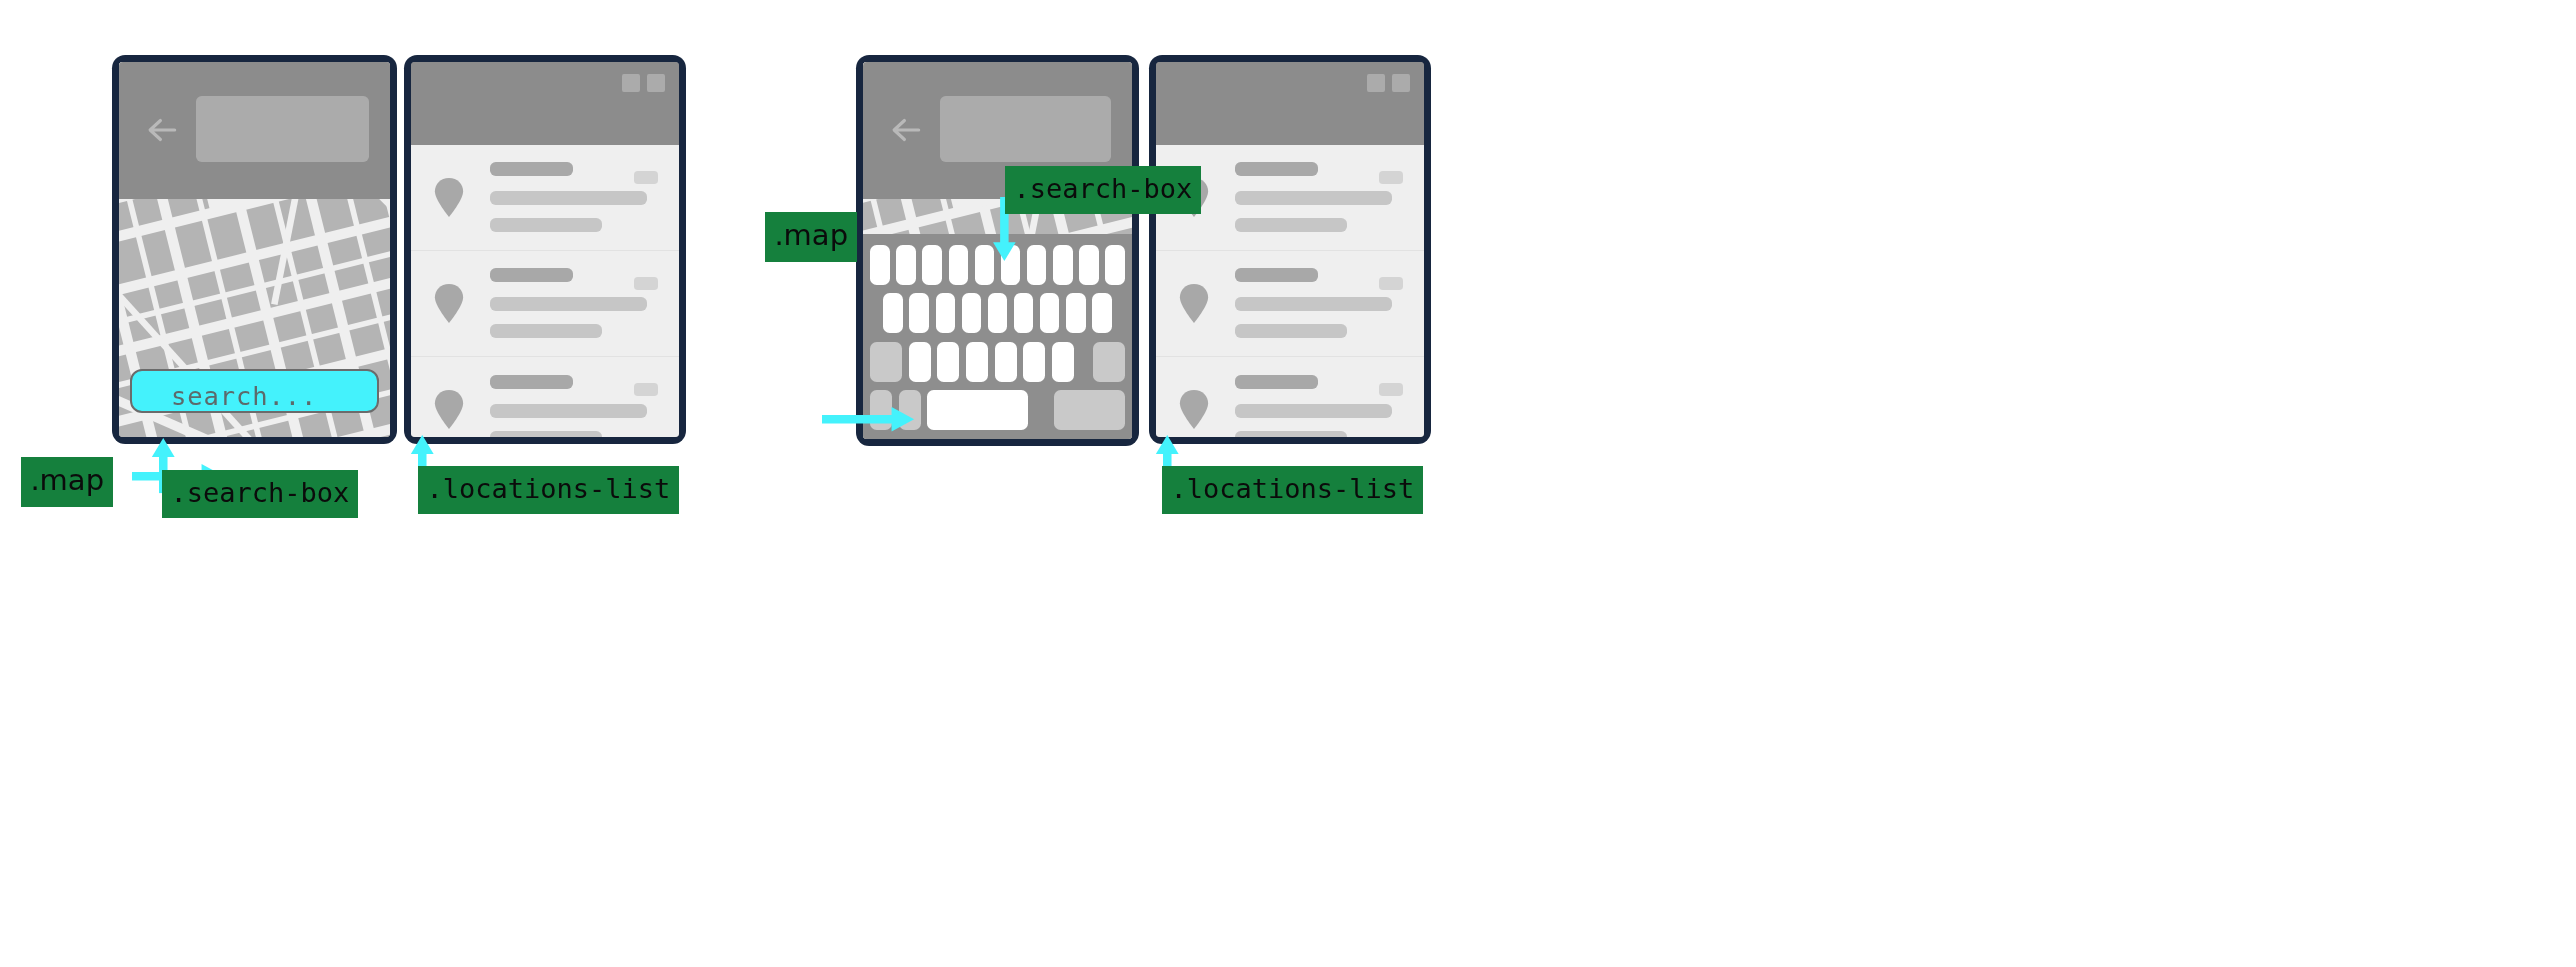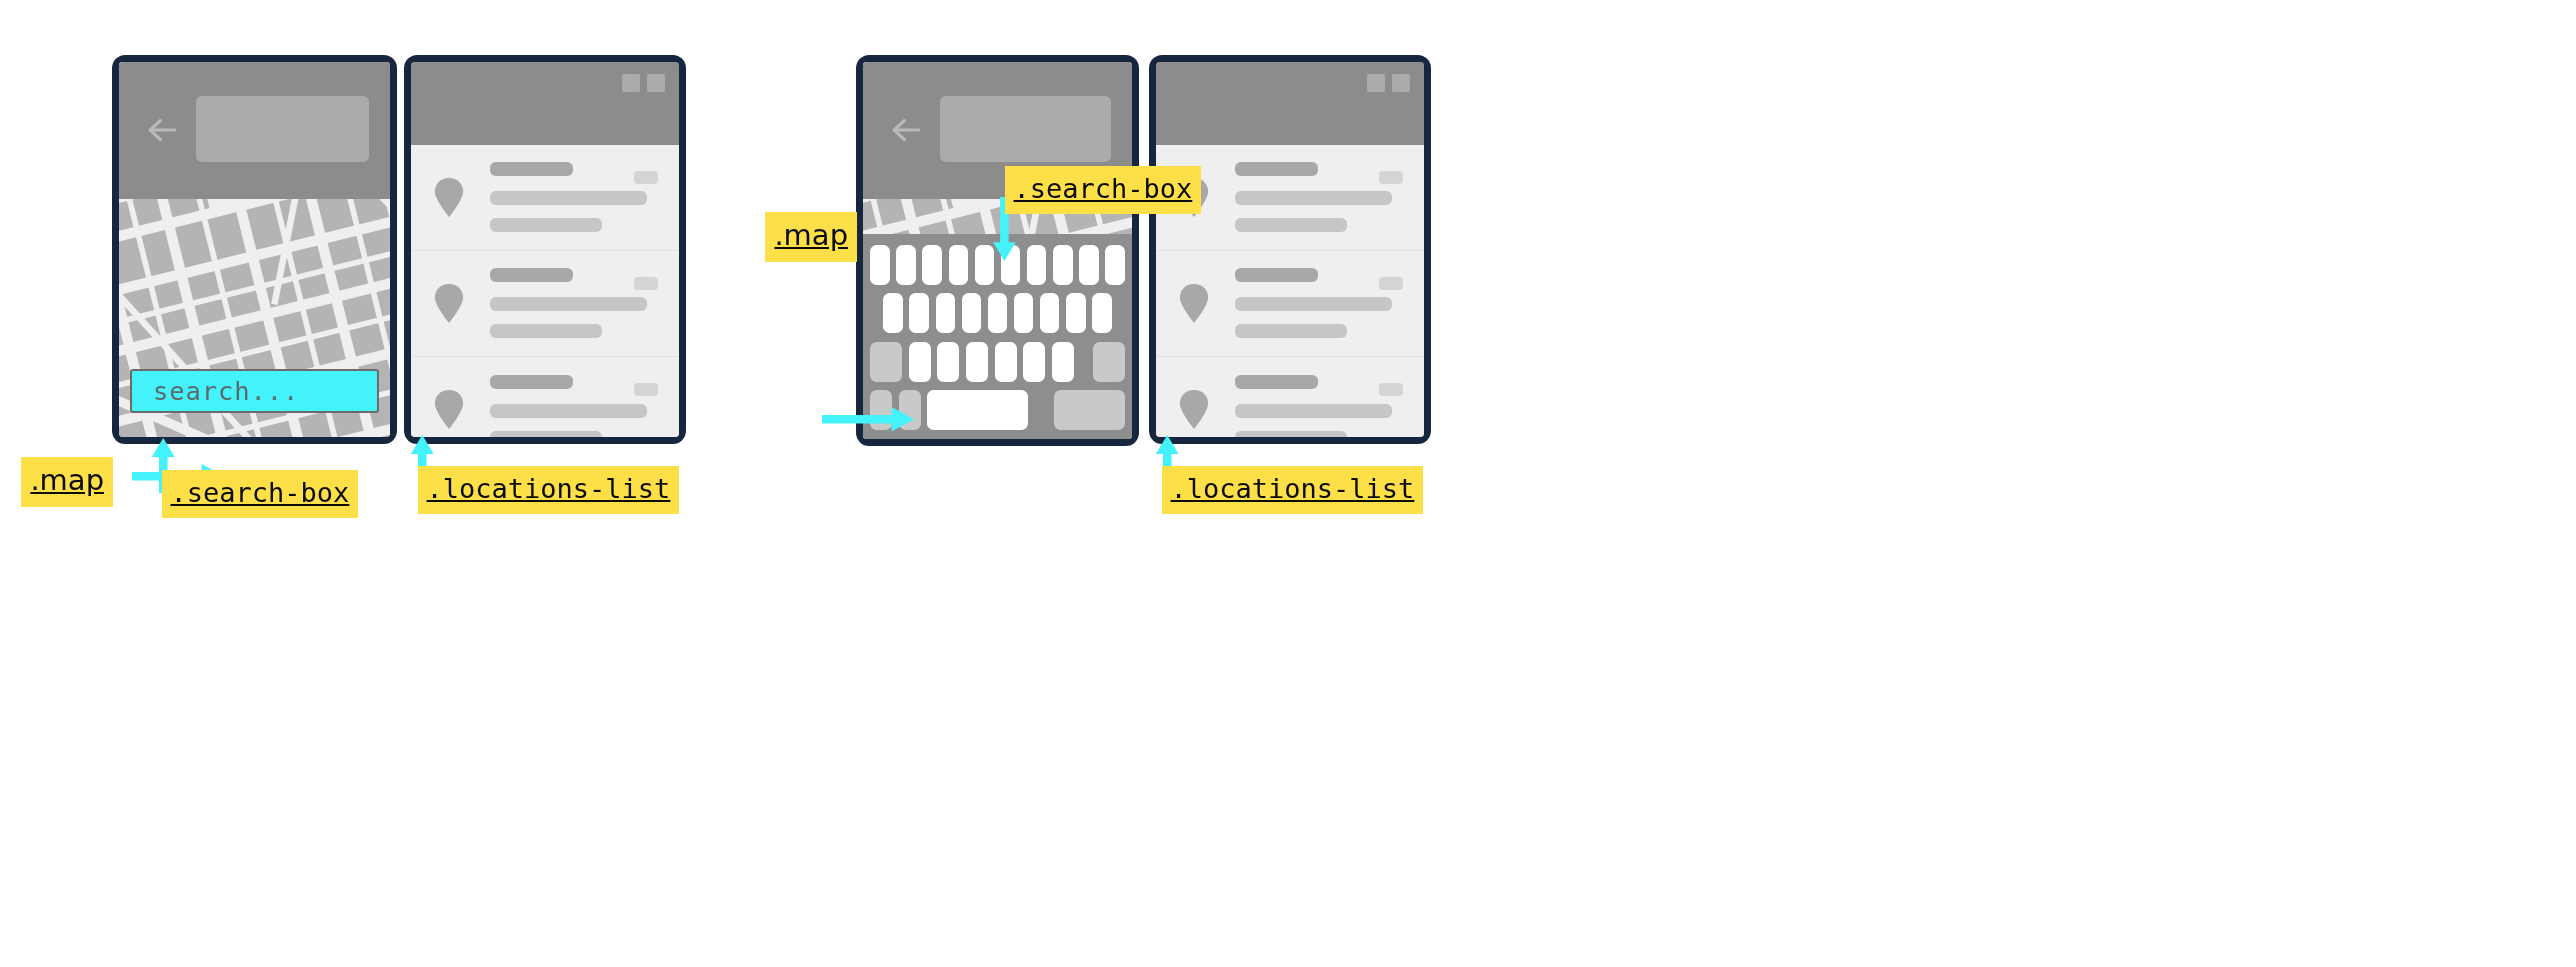--- a/index.html
+++ b/index.html
@@ -47,23 +47,24 @@
     background: #b4b4b4;
     z-index: 1;
   }
   .mapcanvas svg { display: block; width: 100%; height: 100%; }
 
   
   .search-box {
     position: absolute;
     background: #44f2fc;
     border: 2.8px solid #6b6b6b;
-    border-radius: 3px;
-    display: flex; align-items: center;
+    border-radius: 12px;
+    display: flex; align-items: flex-end;
     z-index: 6;
+    padding-left: 18px;
   }
   .search-box .ph {
     font-family: "DejaVu Sans Mono", monospace;
     font-size: 25.5px;
     color: #5c6a6b;
     padding-left: 21px;
     letter-spacing: 0.9px;
   }
 
   
@@ -119,26 +120,25 @@
   .bar.sub1 { height: 14px; width: 157px; background: #c6c6c6; margin-top: 15px; }
   .bar.sub2 { height: 14px; width: 112px; background: #c6c6c6; margin-top: 13.2px; }
   .loc-tag {
     position: absolute; right: 21px; top: 26.5px;
     width: 24.6px; height: 13.2px; background: #d4d4d4; border-radius: 3.8px;
   }
 
   
   .tag {
     position: absolute;
-    background: #fde047;
+    background: #15803d;
     color: #0b0b0b;
     z-index: 30;
     white-space: nowrap;
     line-height: 1;
-    text-decoration: underline;
   }
   .tag.mono {
     font-family: "DejaVu Sans Mono", monospace;
     font-size: 27px;
     padding: 9.4px 8.5px 11.3px 8.5px;
     letter-spacing: 0px;
   }
   .tag.geo {
     font-family: "DejaVu Sans", sans-serif;
     font-size: 29px;

